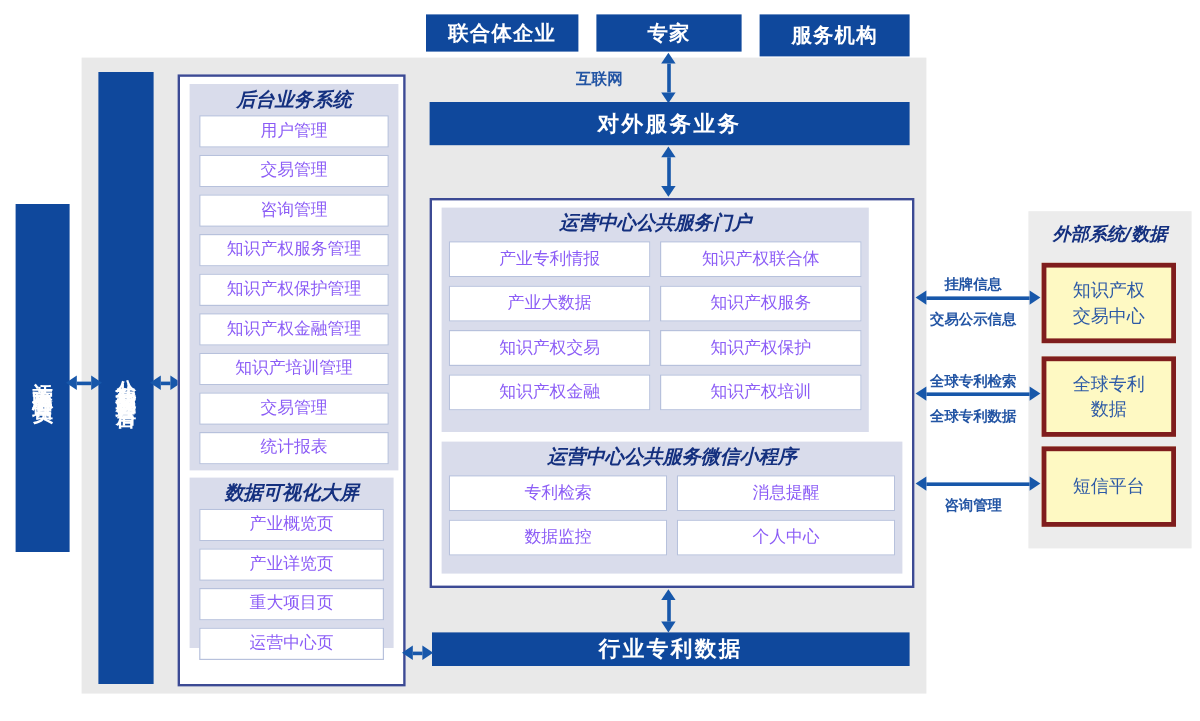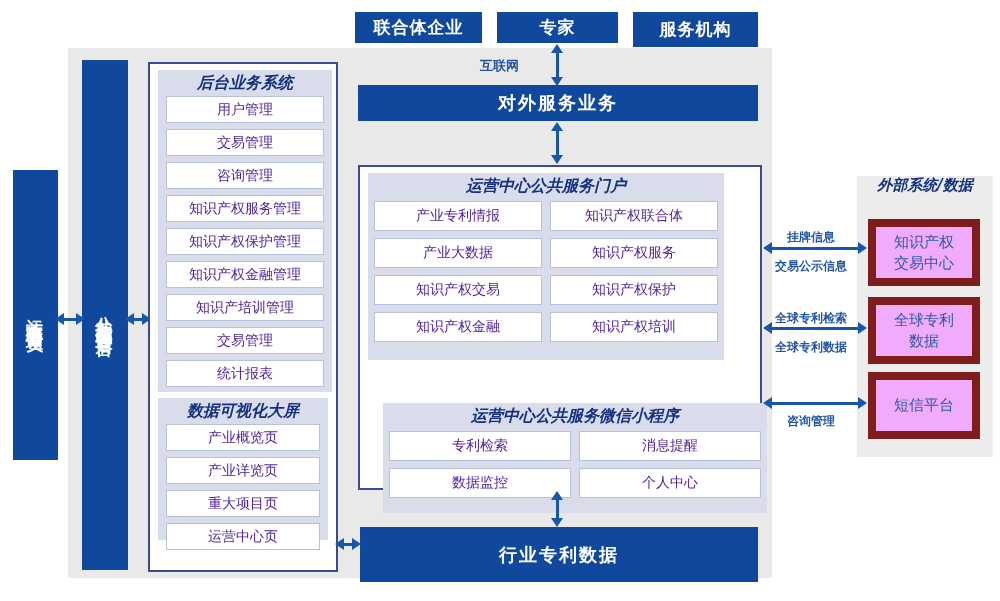--- a/index.html
+++ b/index.html
@@ -18,27 +18,27 @@
            writing-mode:vertical-rl; text-orientation:upright;
            font-size:17px; letter-spacing:3px; }
 
   .outer-box { position:absolute; background:#ffffff; border:2px solid #3c4a94; }
 
   .panel { position:absolute; background:#d9dceb; }
   .panel-title { height:26px; line-height:26px; text-align:center; color:#14307f;
                  font-weight:bold; font-style:italic; font-size:16px; }
   .item-list { display:flex; flex-direction:column; gap:6px; padding:0 8px 8px 8px; }
   .item-grid { display:grid; grid-template-columns:1fr 1fr; gap:7px 8px; padding:2px 6px 8px 6px; }
-  .item { background:#ffffff; border:1px solid #b7c1dc; color:#4c1d95; font-size:14px;
-          height:27px; line-height:25px; text-align:center; white-space:nowrap; overflow:hidden;font-family:Liberation Serif, serif; }
+  .item { background:#ffffff; border:1px solid #b7c1dc; color:#8b5cf6; font-size:14px;
+          height:27px; line-height:25px; text-align:center; white-space:nowrap; overflow:hidden; }
   .item-grid .item { height:30px; line-height:28px; }
 
   .ext-title { position:absolute; color:#14307f; font-weight:bold; font-style:italic;
                font-size:15px; text-align:center; }
-  .ext-box { position:absolute; background:#f0abfc; border:8px solid #7f1d1d; color:#2d5aa6;
+  .ext-box { position:absolute; background:#fef9c3; border:4px solid #7f1d1d; color:#2d5aa6;
              font-size:15px; display:flex; align-items:center; justify-content:center;
              text-align:center; white-space:pre-line; line-height:1.35; }
 
   .link-label { position:absolute; color:#2355a4; font-size:12px; font-weight:bold;
                 text-align:center; white-space:nowrap; }
 
   
   .harrow { position:absolute; height:3px; background:#1757aa; }
   .harrow::before { content:""; position:absolute; left:-9px; top:-5px; width:0; height:0;
                     border-top:6px solid transparent; border-bottom:6px solid transparent;
@@ -127,39 +127,39 @@
       <div class="item">知识产权联合体</div>
       <div class="item">产业大数据</div>
       <div class="item">知识产权服务</div>
       <div class="item">知识产权交易</div>
       <div class="item">知识产权保护</div>
       <div class="item">知识产权金融</div>
       <div class="item">知识产权培训</div>
     </div>
   </div>
 
-  <div class="panel" style="left:383px; top:368px; width:384px; height:110px;margin-top:35px;">
+  <div class="panel" style="left:368px; top:368px; width:384px; height:110px;">
     <div class="panel-title">运营中心公共服务微信小程序</div>
     <div class="item-grid">
       <div class="item">专利检索</div>
       <div class="item">消息提醒</div>
       <div class="item">数据监控</div>
       <div class="item">个人中心</div>
     </div>
   </div>
 
   <div class="varrow" style="left:556px; top:500px; height:18px;"></div>
 
-  <div class="navy-box wide-bar" style="left:360px; top:527px; width:398px; height:55px;">
+  <div class="navy-box wide-bar" style="left:360px; top:527px; width:398px; height:28px;">
       <span>行业专利数据</span>
     </div>
 
   <div class="harrow" style="left:344px; top:543px; width:8px;"></div>
 
-  <div class="ext-title" style="left:862px; top:176px; width:126px;">外部系统/数据</div>
+  <div class="ext-title" style="left:862px; top:186px; width:126px;">外部系统/数据</div>
 
   <div class="ext-box" style="left:868px; top:219px; width:112px; height:67px;"><span>知识产权
 交易中心</span></div>
   <div class="ext-box" style="left:868px; top:297px; width:112px; height:67px;"><span>全球专利
 数据</span></div>
   <div class="ext-box" style="left:868px; top:372px; width:112px; height:67px;"><span>短信平台</span></div>
 
   <div class="link-label" style="left:763px; top:229px; width:96px;">挂牌信息</div>
   <div class="harrow" style="left:772px; top:247px; width:86px;"></div>
   <div class="link-label" style="left:759px; top:258px; width:104px;">交易公示信息</div>

